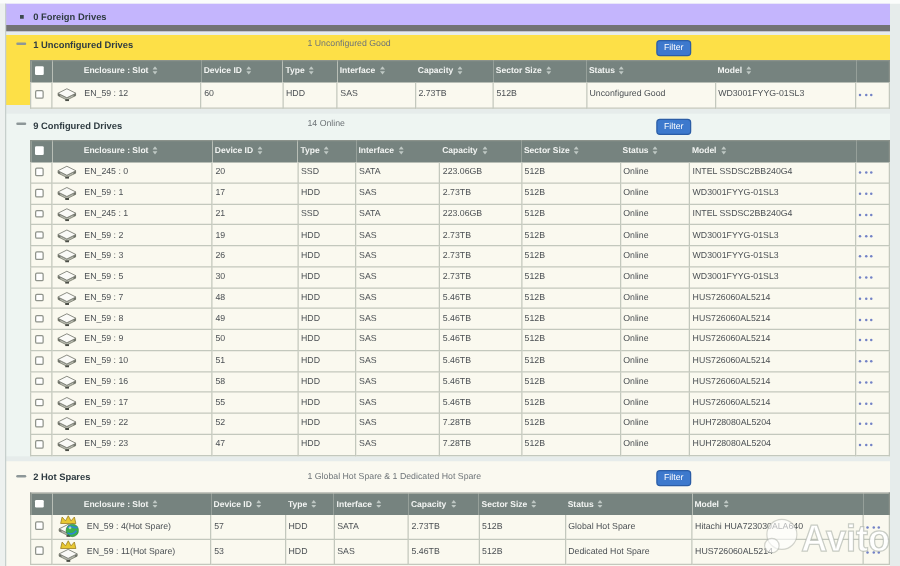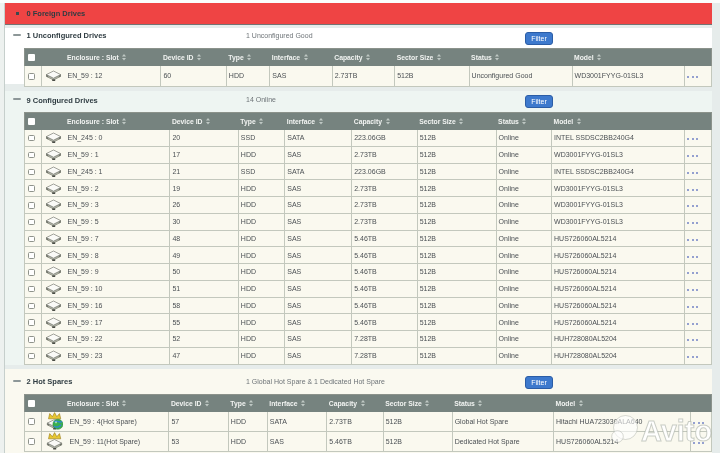--- a/index.html
+++ b/index.html
@@ -1,20 +1,20 @@
 <!DOCTYPE html>
 <html><head>
 <meta charset="utf-8">
 <style>
 *{margin:0;padding:0;box-sizing:border-box;}
 html,body{width:720px;height:453px;overflow:hidden;}
 body{background:#e6eceb;font-family:"Liberation Sans",sans-serif;position:relative;}
 .sec{position:absolute;left:4px;width:708px;}
-.sec1{top:3px;height:21.5px;background:#ef4444;border-bottom:1px solid #737373;}
-.sec2{top:28px;height:56px;background:#ffffff;padding-left:32px;}
+.sec1{top:3px;height:21.5px;background:#c4b5fd;border-bottom:5px solid #737373;}
+.sec2{top:28px;height:56px;background:#fde047;padding-left:32px;}
 .sec3{top:91px;height:274px;background:#eef5f2;}
 .sec4{top:369px;height:84px;background:#faf9f0;}
 .dot{position:absolute;left:12px;top:9px;width:3px;height:3px;background:#3c4a4e;}
 .minus{position:absolute;left:9px;width:8px;height:2px;background:#8d9798;border-radius:1px;}
 .title{position:absolute;left:22.5px;font-size:7.5px;font-weight:bold;color:#2f3c42;}
 .count{position:absolute;left:242px;font-size:7px;color:#6e7478;}
 .fbtn{position:absolute;left:521px;width:28px;height:13px;background:#3d79cd;border:1px solid #2b5da6;border-radius:3px;color:#fff;font-size:7px;text-align:center;line-height:11px;}
 table{border-collapse:collapse;table-layout:fixed;position:absolute;left:20px;background:#faf9ef;border:1px solid #8b928b;border-bottom:1px solid #70766e;}
 th{background:#76837f;color:#f2f4f2;font-size:6.8px;font-weight:bold;text-align:left;padding:0 0 0 2px;white-space:nowrap;overflow:hidden;}
 td{font-size:7px;color:#4b5054;padding:0 0 0 2px;white-space:nowrap;overflow:hidden;border:1px solid #c3c8bd;border-top:none;vertical-align:middle;}

